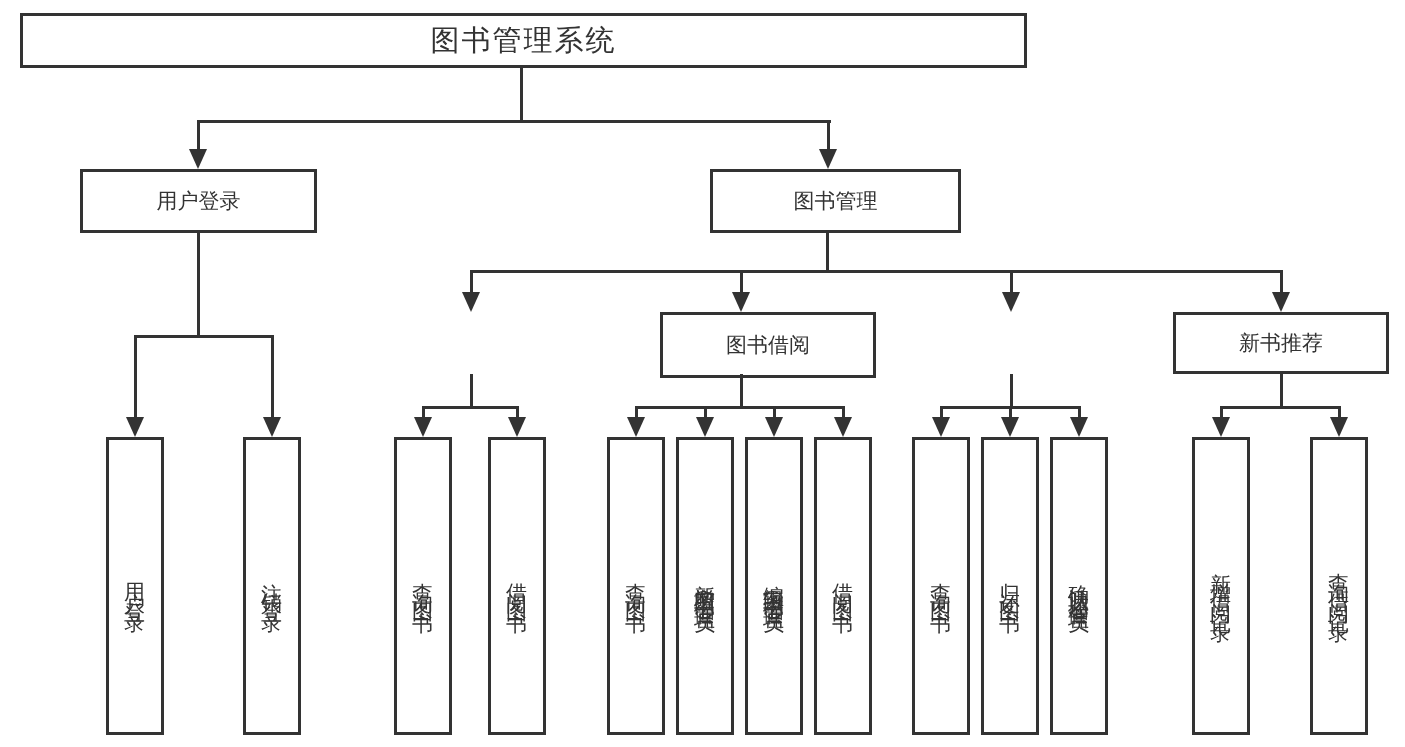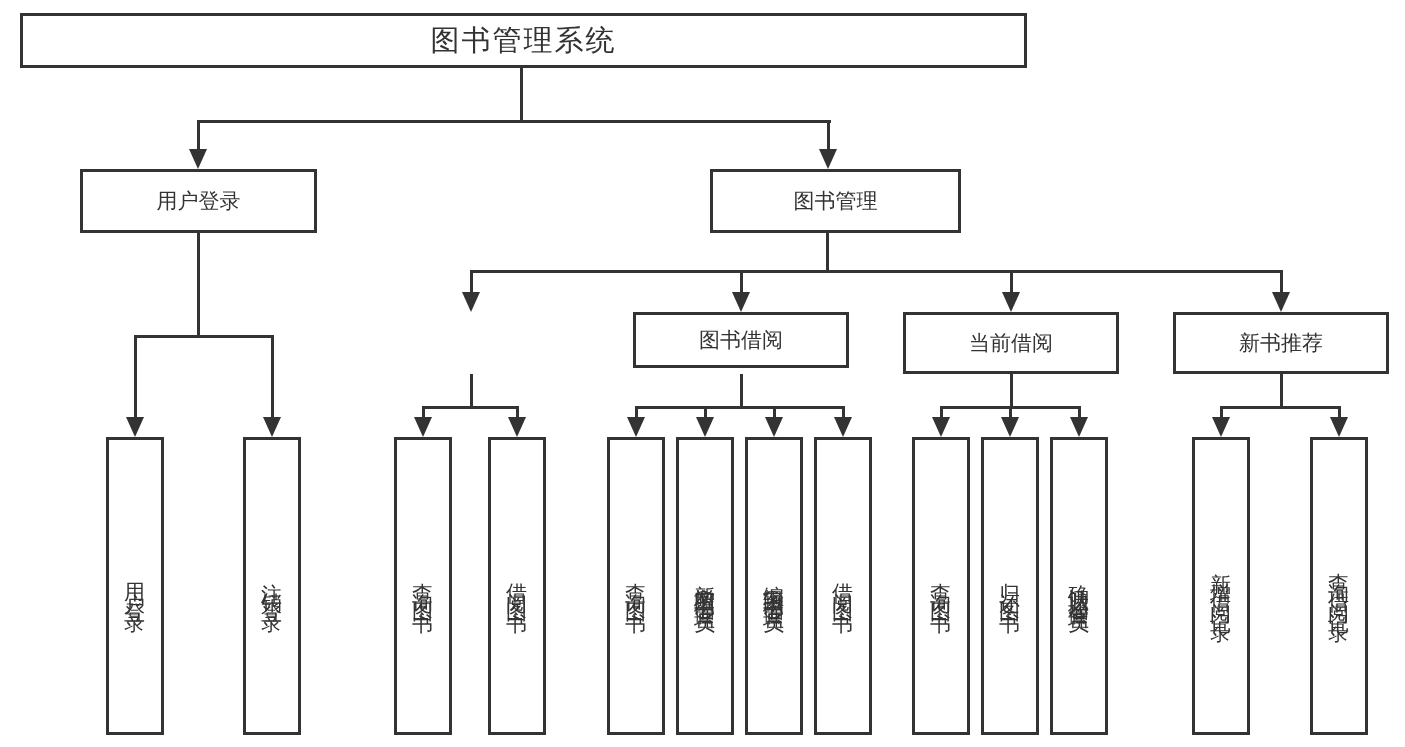--- a/index.html
+++ b/index.html
@@ -36,25 +36,22 @@
     <span class="lbl">图书管理系统</span>
   </div>
 
   <div class="box" style="left:80px;top:169px;width:237px;height:64px">
     <span class="lbl">用户登录</span>
   </div>
   <div class="box" style="left:710px;top:169px;width:251px;height:64px">
     <span class="lbl">图书管理</span>
   </div>
 
-  <div class="box" style="left:633px;top:312px;width:216px;height:56px">
+  <div class="box" style="left:660px;top:312px;width:216px;height:66px">
     <span class="lbl">图书借阅</span>
-  </div>
-  <div class="box" style="left:903px;top:312px;width:216px;height:62px">
-    <span class="lbl">当前借阅</span>
   </div>
   <div class="box" style="left:1173px;top:312px;width:216px;height:62px">
     <span class="lbl">新书推荐</span>
   </div>
 
   <div class="box leaf" style="left:106px;top:437px;width:58px;height:298px">
     <span class="lbl">用户登录</span>
     </div>
   <div class="box leaf" style="left:243px;top:437px;width:58px;height:298px">
     <span class="lbl">注销登录</span>

